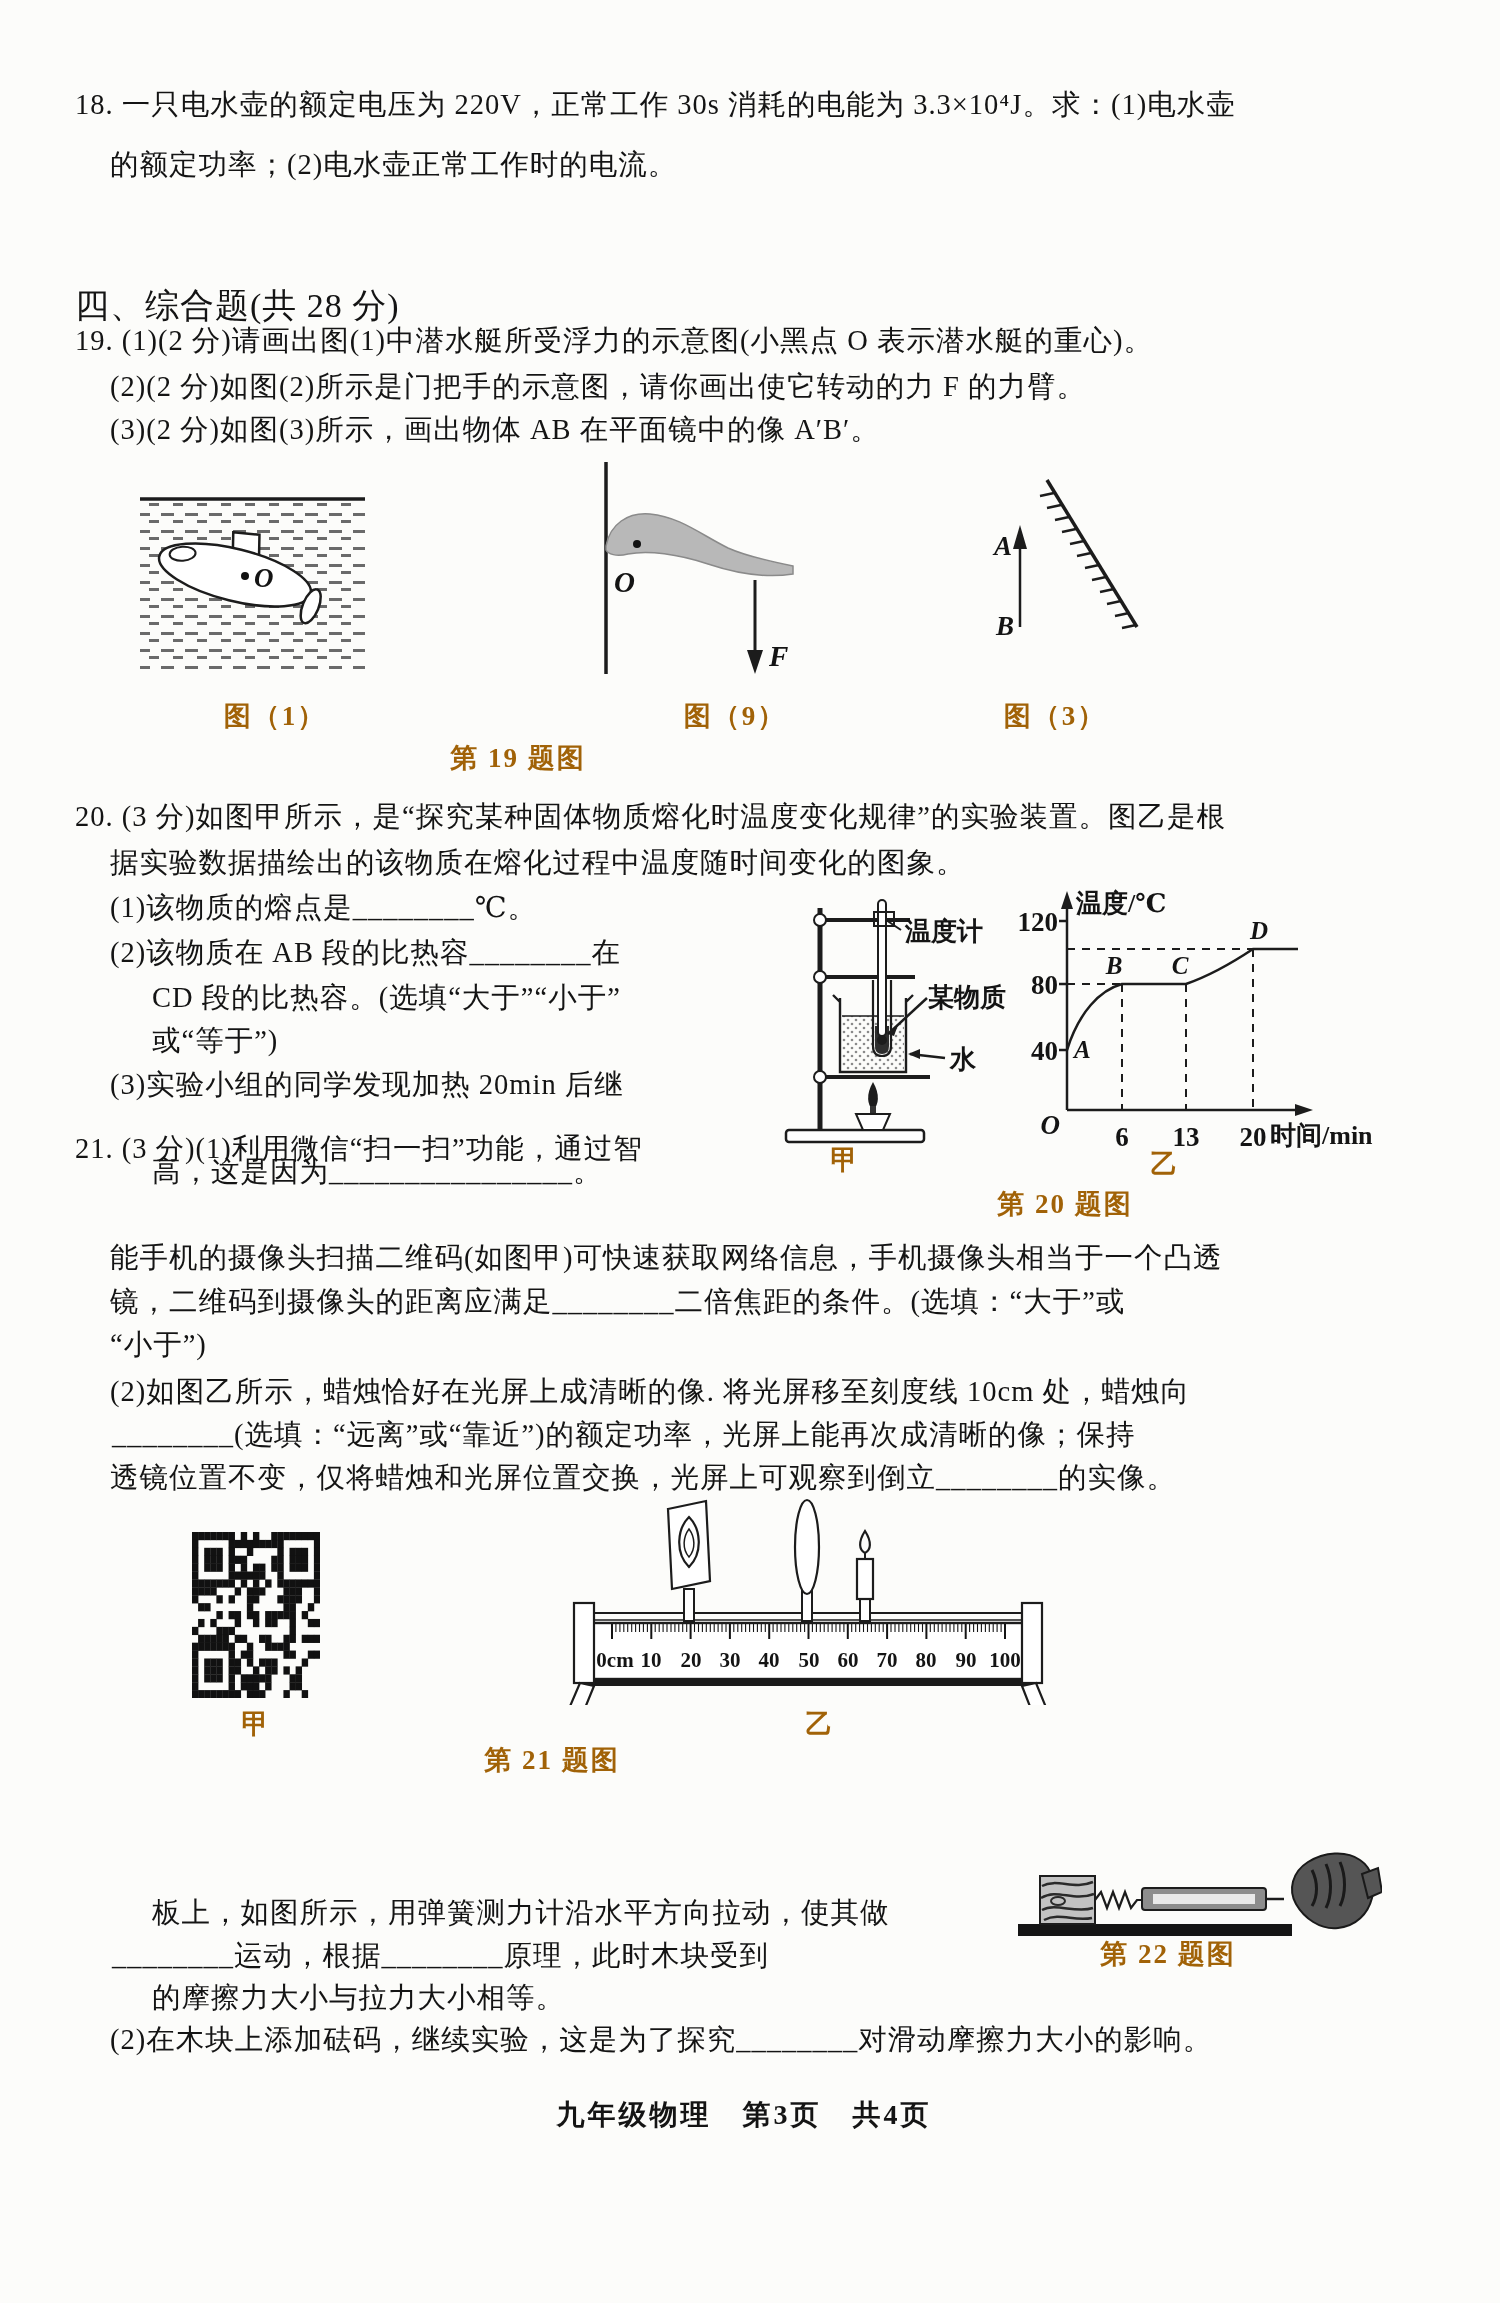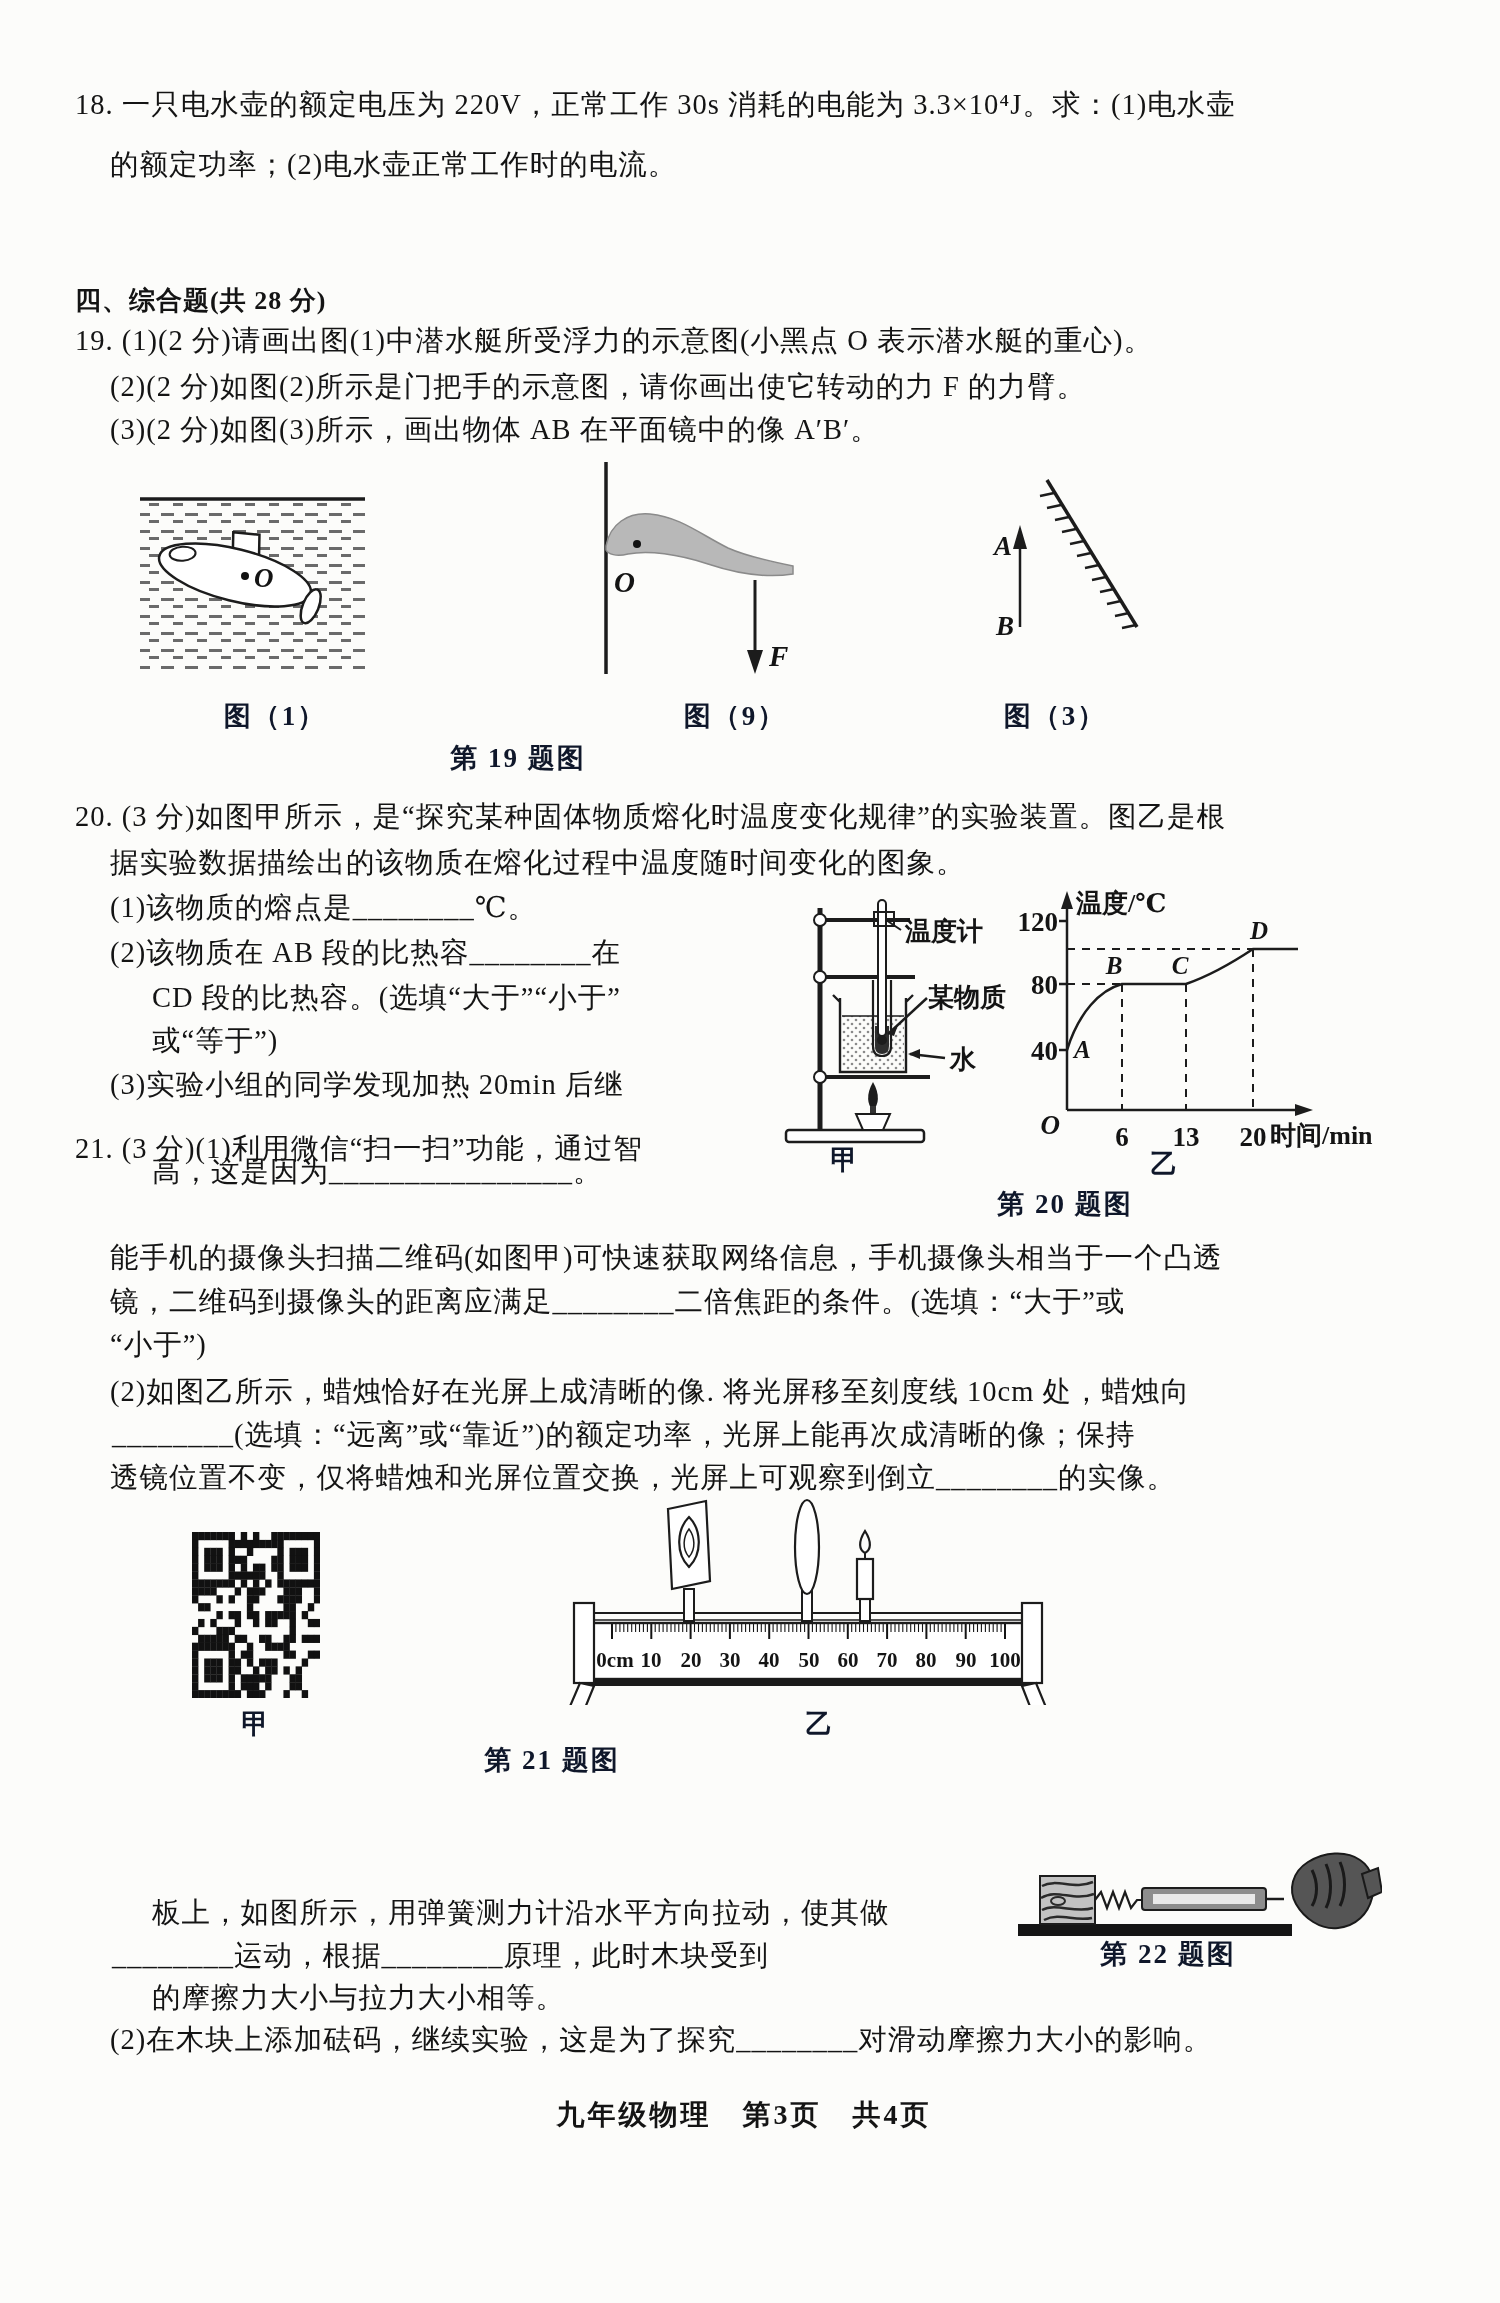--- a/index.html
+++ b/index.html
@@ -1,20 +1,20 @@
 <!DOCTYPE html>
 <html><head>
 <meta charset="utf-8">
 <style>
   html,body{margin:0;padding:0;background:#e8e8e6;}
   #page{position:relative;width:1500px;height:2303px;background:#fcfcfa;margin:0 auto;overflow:hidden;
         font-family:"Liberation Serif","DejaVu Serif",serif;color:#141414;}
   .t{position:absolute;white-space:nowrap;font-weight:400;font-size:28.5px;letter-spacing:1px;color:#141414;}
-  .sec{font-size:26px;font-weight:700;}
-  .capc{position:absolute;text-align:center;font-weight:700;font-size:27px;letter-spacing:2px;color:#0f172a;}
+  .sec{font-size:34px;font-weight:400;}
+  .capc{position:absolute;text-align:center;font-weight:700;font-size:27px;letter-spacing:2px;color:#a16207;}
   .fig{position:absolute;}
   svg .svgt{font-family:"Liberation Serif","DejaVu Serif",serif;font-weight:700;fill:#141414;}
   svg .it{font-style:italic;}
   .footer{position:absolute;left:0;width:1488px;text-align:center;top:2096px;font-size:28px;
           font-weight:700;letter-spacing:3px;}
 </style>
 </head>
 <body>
 
 <div id="page">

